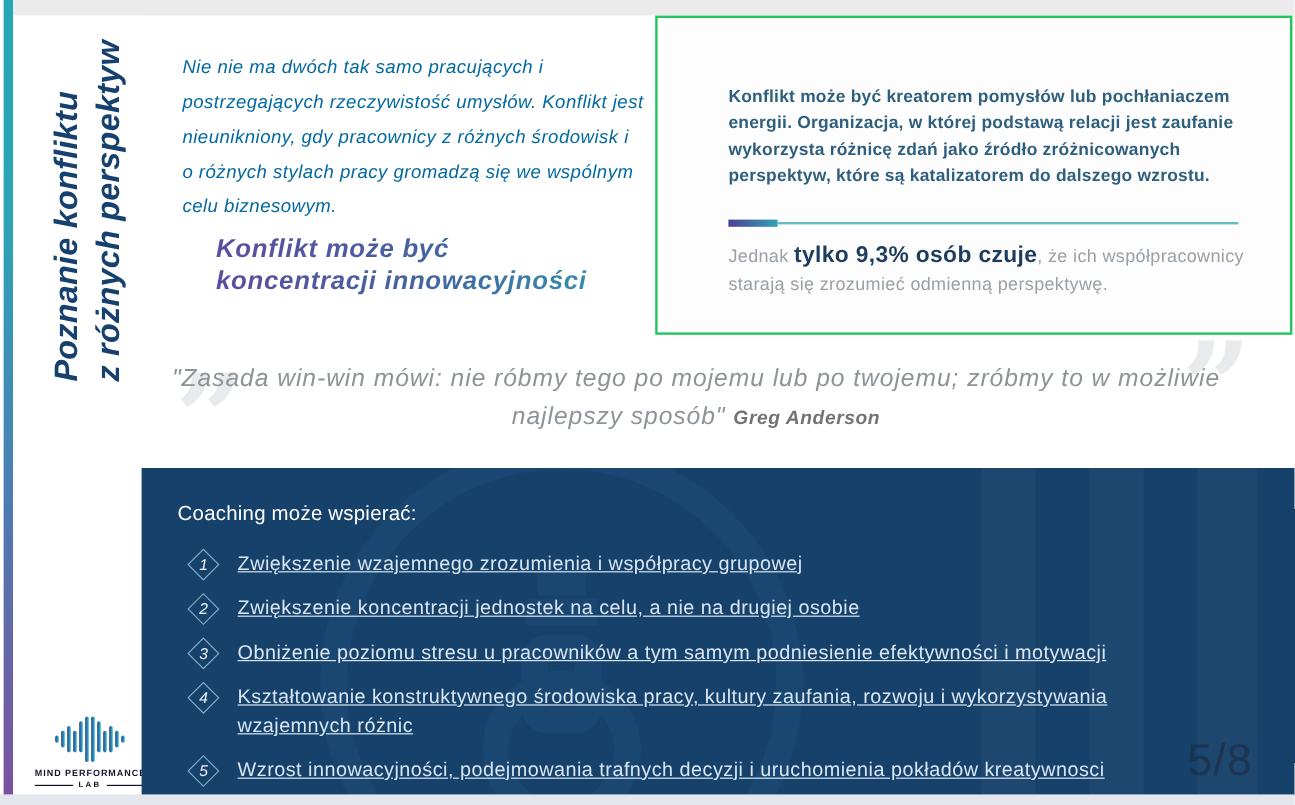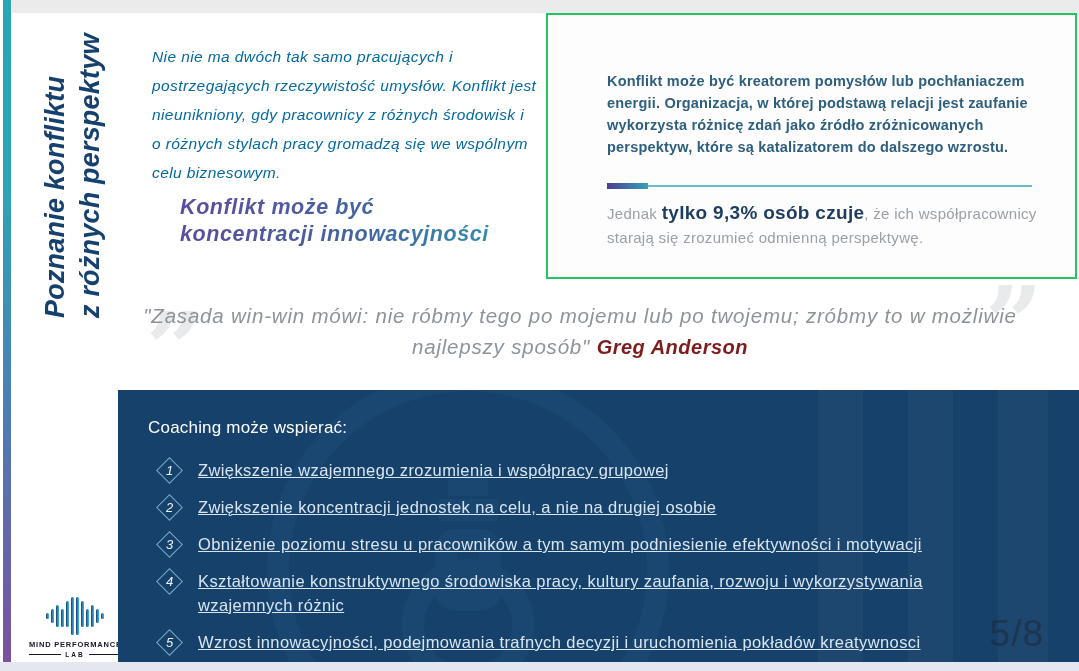--- a/index.html
+++ b/index.html
@@ -32,21 +32,21 @@
   .stat-divider{position:absolute;left:59px;top:168px;width:425px;height:6px;}
   .stat-divider .thick{position:absolute;left:0;top:0;width:41px;height:6px;
             background:linear-gradient(90deg,#4b3f93 0%,#35a0b5 100%);}
   .stat-divider .thin{position:absolute;left:41px;top:2px;width:384px;height:2px;background:#63bcc9;}
   .stat-text{position:absolute;left:59px;top:186px;width:445px;
             color:#9aa0a5;font-size:15px;line-height:24px;letter-spacing:.3px;}
   .stat-text .hl{color:#1d3c5e;font-weight:bold;font-size:19px;}
   
   .quote-wrap{position:absolute;left:130px;top:300px;width:900px;text-align:center;
             font-style:italic;color:#8d9398;font-size:20.5px;line-height:31px;letter-spacing:.8px;}
-  .quote-author{font-style:italic;font-weight:bold;color:#7f1d1d;font-size:20px;letter-spacing:.5px;text-align:right;}
+  .quote-author{font-style:italic;font-weight:bold;color:#737373;font-size:16px;letter-spacing:.5px;text-align:right;}
   .qmark{position:absolute;font-family:"DejaVu Serif",serif;font-weight:bold;
             color:#e8eaec;font-size:100px;line-height:60px;}
   .qmark.left{left:146px;top:318px;}
   .qmark.right{left:985px;top:292px;}
   
   .panel{position:absolute;left:118px;top:390px;width:961px;height:273px;background:#16416b;overflow:hidden;}
   .panel .wm{position:absolute;left:80px;top:0;opacity:.55;}
   .panel .vbar{position:absolute;top:0;height:100%;background:rgba(255,255,255,0.035);}
   .panel-heading{position:absolute;left:30px;top:28px;color:#ffffff;font-size:17px;
             font-weight:500;letter-spacing:.2px;}

